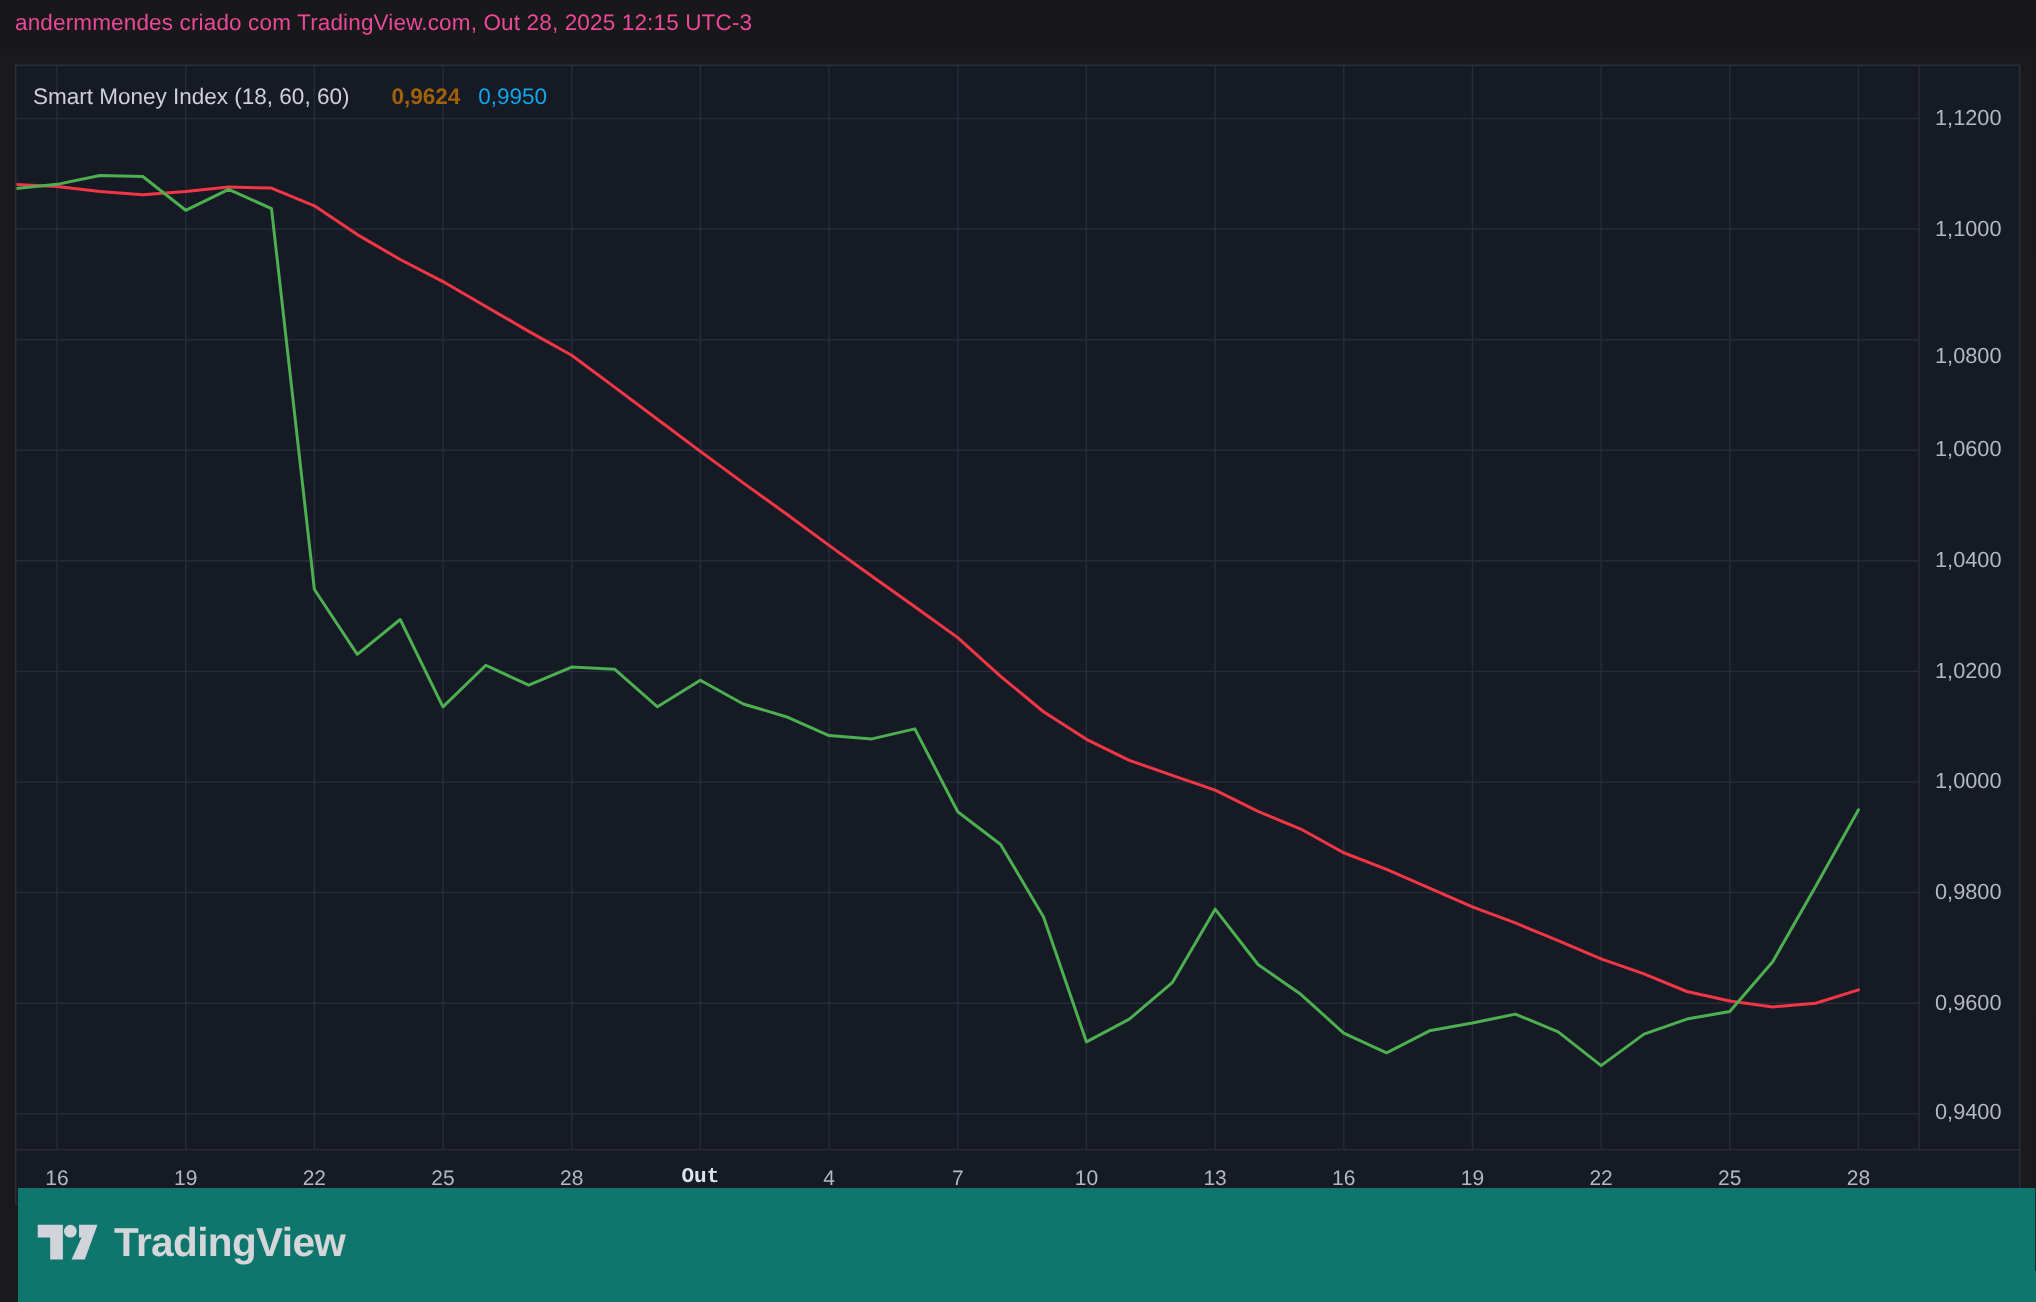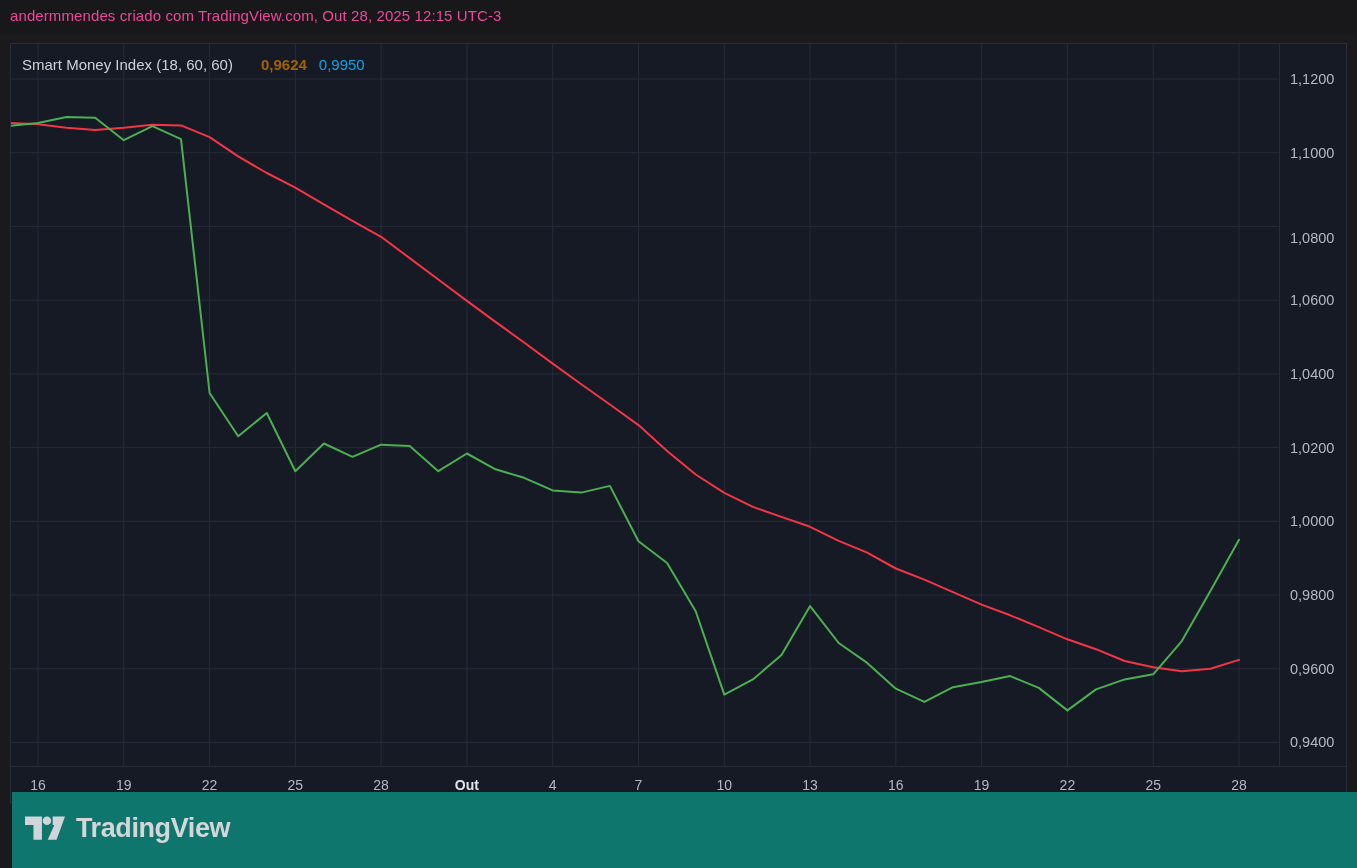--- a/index.html
+++ b/index.html
@@ -20,21 +20,21 @@
   .lg-title{color:#cdd0d9;}
   .lg-red{color:#a16207;margin-left:16px;font-weight:bold;}
   .lg-green{color:#0ea5e9;}
   
   .price-axis{position:absolute;left:1269px;top:0;width:66px;height:722px;}
   .price-axis .tick{position:absolute;left:10px;transform:translateY(-50%);
                     font-size:14.5px;color:#b4b8c1;white-space:nowrap;}
   .time-axis{position:absolute;left:0;top:723px;width:1268px;height:35px;}
   .time-axis .tick{position:absolute;top:50%;transform:translate(-50%,-50%);
                    font-size:14px;color:#b4b8c1;white-space:nowrap;}
-  .time-axis .tick.bold{font-weight:bold;color:#dfe3ea;}
+  .time-axis .tick.bold{font-weight:bold;color:#dfe3ea;font-family:Liberation Mono, monospace;}
   
   .footer{position:absolute;left:12px;top:792px;width:100%;height:76px;background:#0f766e;}
   .brand{position:absolute;left:13px;top:21px;display:flex;align-items:center;gap:11px;
          text-decoration:none;cursor:pointer;}
   .brand-mark{width:40px;height:31px;fill:#d2d4dc;}
   .brand-text{font-size:27px;font-weight:bold;color:#d4d6d9;letter-spacing:-0.4px;}
 </style>
 </head>
 <body>
 

